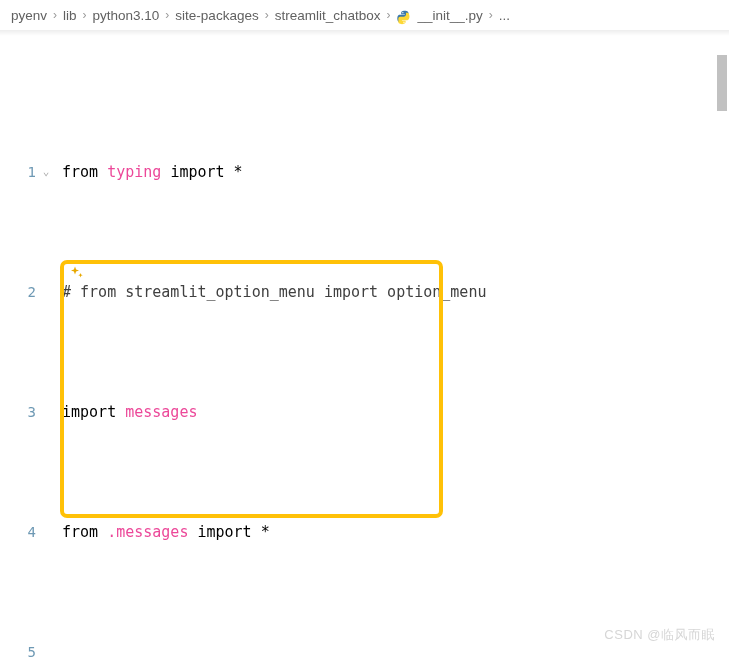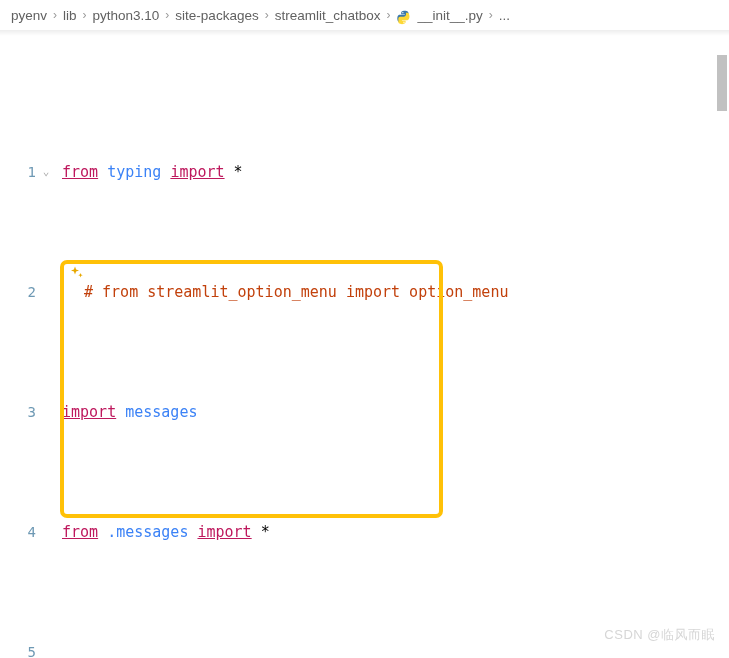--- a/index.html
+++ b/index.html
@@ -93,23 +93,23 @@
     line-height: 24px;
   }
   .code {
     padding-left: 6px;
     color: #000000;
     position: relative;
     flex: 1;
   }
 
   
-  .kw      { color: #be185d; text-decoration: underline; }   
-  .cmt     { color: #c2410c; margin-left: 22px; }
-  .ident   { color: #3b82f6; }
+  .kw      { color: #000000; }   
+  .cmt     { color: #404040; }
+  .ident   { color: #ec4899; }
   .op      { color: #000000; }
 
   
   .annot-box {
     position: absolute;
     left: 60px;
     top: 230px;
     width: 383px;
     height: 258px;
     border: 4px solid #ffc107;

